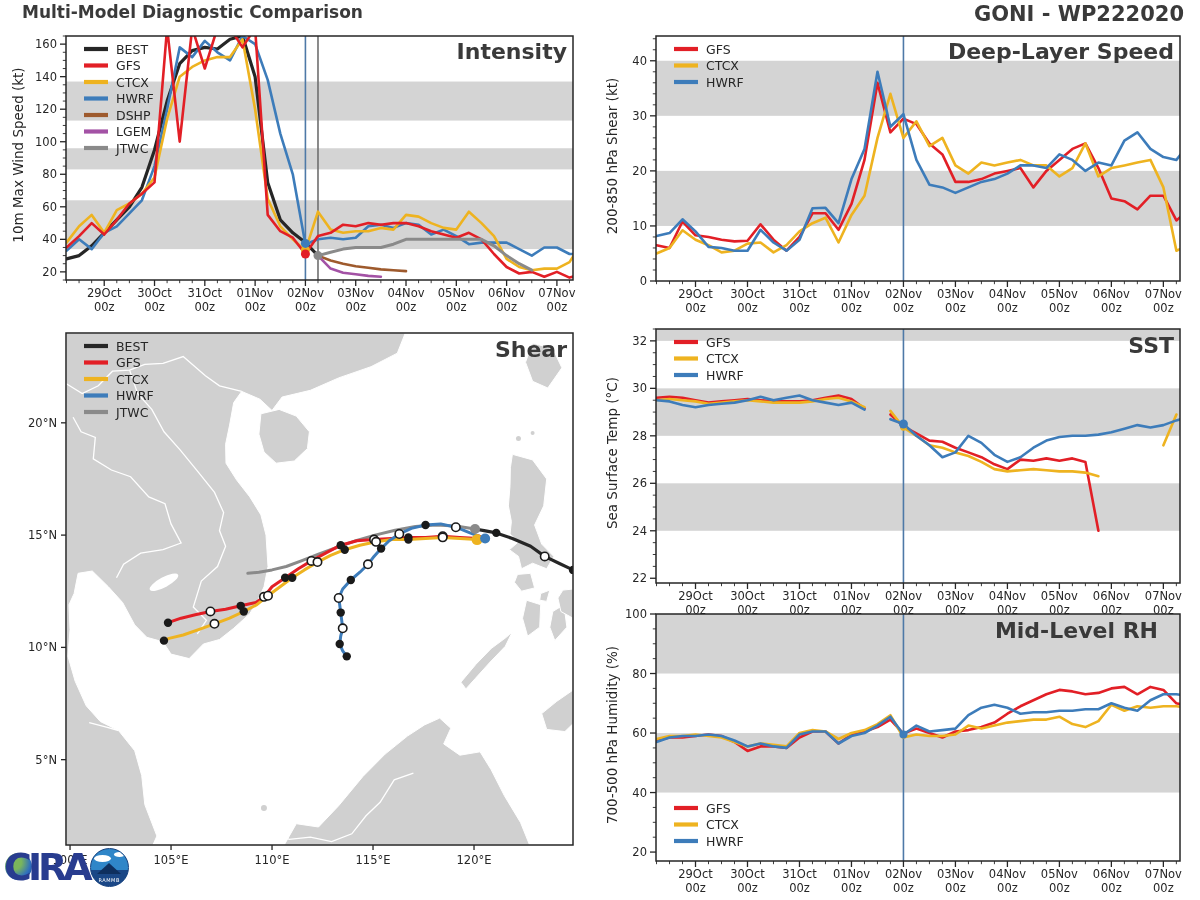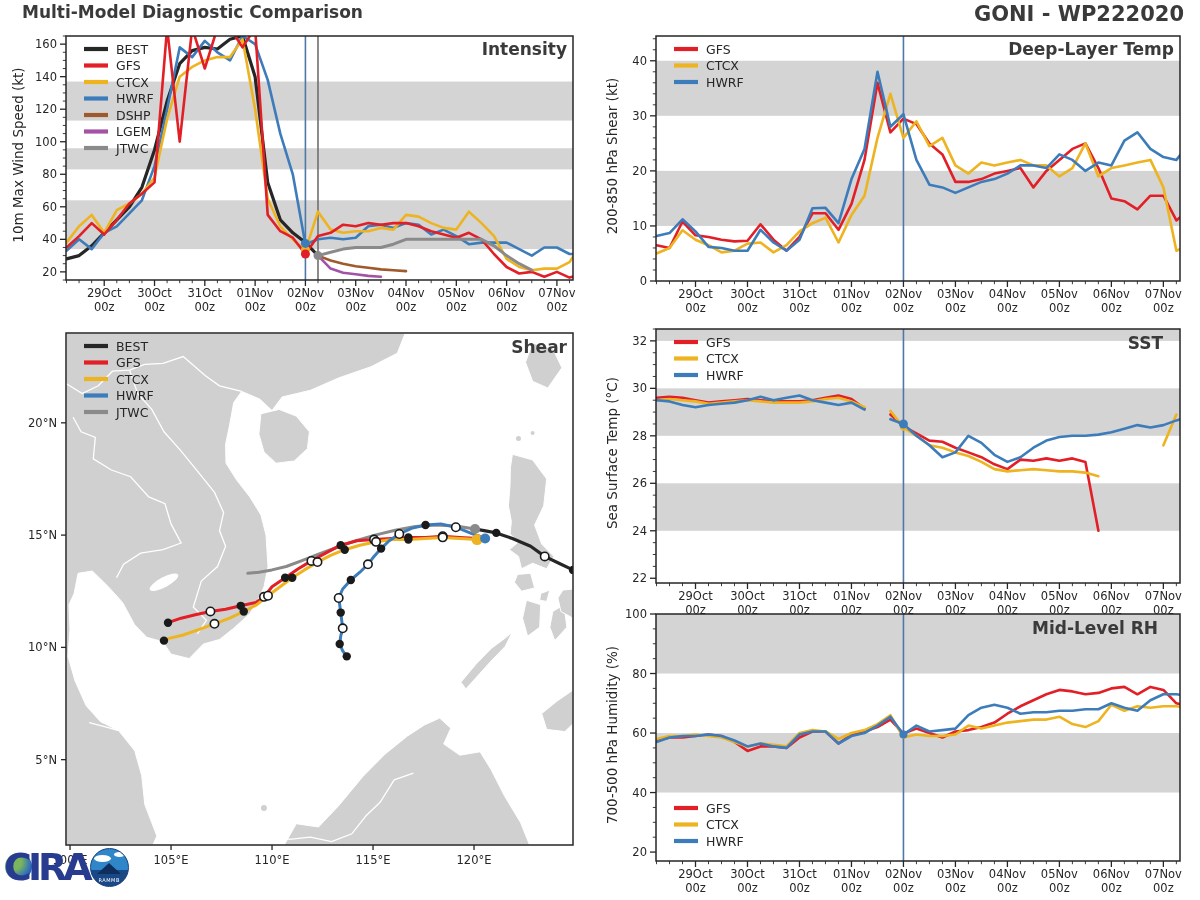--- a/index.html
+++ b/index.html
@@ -1,19 +1,19 @@
 <!DOCTYPE html>
 <html><head>
 <meta charset="utf-8">
 <style>
   html,body{margin:0;padding:0;background:#ffffff;font-family:"DejaVu Sans",sans-serif;}
   .fig{position:relative;width:1200px;height:900px;background:#fff;overflow:hidden;}
   .main-title{position:absolute;left:22px;top:2px;font-size:17px;font-weight:bold;color:#3a3a3a;}
   .storm-title{position:absolute;right:16px;top:2px;font-size:21px;font-weight:bold;color:#3a3a3a;}
-  .panel-title{position:absolute;font-size:17px;font-weight:bold;color:#3a3a3a;}
+  .panel-title{position:absolute;font-size:22px;font-weight:bold;color:#3a3a3a;}
   .ylab{position:absolute;width:260px;text-align:center;font-size:13.5px;color:#262626;transform:rotate(-90deg);}
   svg{position:absolute;left:0;top:0;}
   .logo{position:absolute;left:4px;top:845px;display:flex;align-items:center;z-index:5;}
   .cira-wrap{position:relative;height:44px;display:flex;align-items:flex-end;}
   .globe{position:absolute;left:1px;top:8px;width:27px;height:27px;border-radius:50%;
          background:radial-gradient(circle at 35% 35%, #7ab65c 0 28%, #2f6fbe 65%, #173f7a 100%);}
   .cira-text{position:relative;font-size:38px;font-weight:800;color:#283c8f;letter-spacing:-4px;line-height:44px;}
   .rammb-badge{position:relative;width:37px;height:37px;border-radius:50%;margin-left:1px;overflow:hidden;
                background:linear-gradient(#2f86c8 58%, #1a4786 58%);border:1px solid #14407e;}
   .rammb-cloud1{position:absolute;left:3px;top:6px;width:17px;height:7px;border-radius:50%;background:#fff;}
@@ -665,22 +665,22 @@
             <text x="116" y="416.5" text-anchor="start" font-size="12.5" fill="#262626" font-family="&quot;DejaVu Sans&quot;,sans-serif">JTWC</text>
           </g>
         </g>
       </g>
       <clipPath id="clip5">
         <rect x="66" y="333" width="507" height="512"></rect>
       </clipPath>
     </svg>
 
   <div class="panel-title" style="right:633px;top:39px;">Intensity</div>
-  <div class="panel-title" style="right:26px;top:39px;">Deep-Layer Temp</div>
-  <div class="panel-title" style="right:37px;top:333px;">SST</div>
+  <div class="panel-title" style="right:26px;top:39px;">Deep-Layer Speed</div>
+  <div class="panel-title" style="right:26px;top:333px;">SST</div>
   <div class="panel-title" style="right:42px;top:618px;">Mid-Level RH</div>
   <div class="panel-title" style="right:633px;top:337px;">Shear</div>
 
   <div class="ylab" style="left:-112px;top:147px;">10m Max Wind Speed (kt)</div>
   <div class="ylab" style="left:482px;top:148px;">200-850 hPa Shear (kt)</div>
   <div class="ylab" style="left:482px;top:445px;">Sea Surface Temp (°C)</div>
   <div class="ylab" style="left:482px;top:727px;">700-500 hPa Humidity (%)</div>
 
   <div class="logo">
     <div class="cira-wrap">

